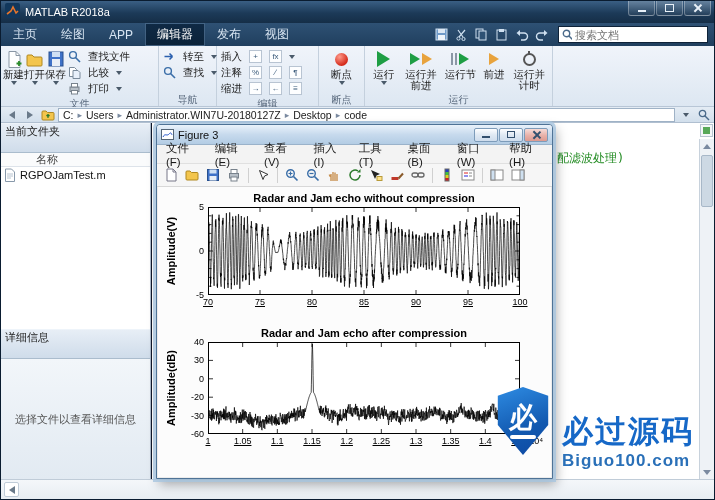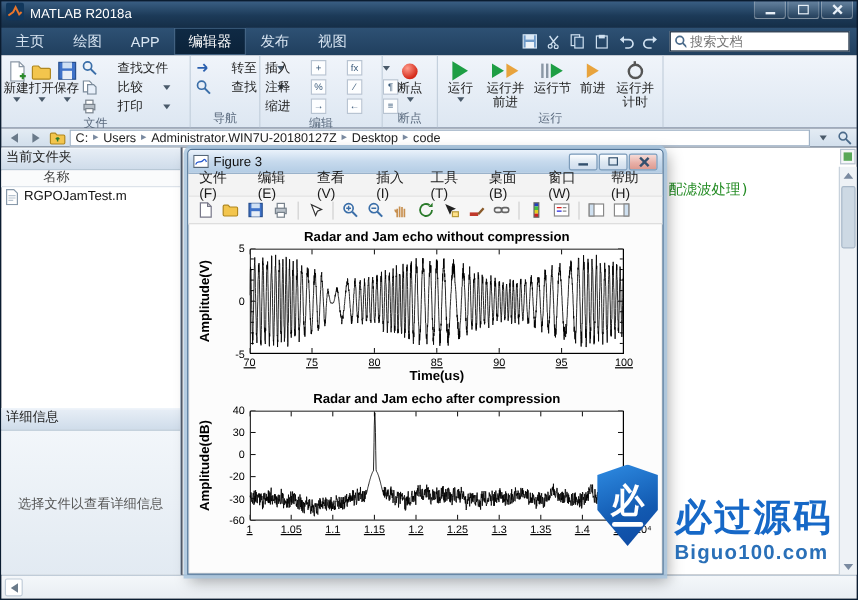--- a/index.html
+++ b/index.html
@@ -30,42 +30,42 @@
 
 .toolstrip{position:absolute;top:45px;left:0;right:0;height:61px;background:linear-gradient(#f0f4fa,#dde7f2);border-bottom:1px solid #b8c6d6;display:flex;}
 .ts-group{position:relative;height:100%;border-right:1px solid #c4d0dd;display:flex;flex-direction:column;flex:0 0 auto;}
 .ts-body{flex:1;display:flex;align-items:flex-start;padding:2px 2px 0 2px;}
 .ts-label{height:13px;font-size:10px;color:#5a6a7e;text-align:center;line-height:13px;}
 .ts-fill{flex:1;}
 .big-btn{display:flex;flex-direction:column;align-items:center;font-size:10.5px;color:#222;padding-top:1px;line-height:11px;text-align:center;}
 .big-btn .ic{height:20px;display:flex;align-items:center;}
 .caret{width:0;height:0;border-left:3px solid transparent;border-right:3px solid transparent;border-top:4px solid #4a5a6a;display:inline-block;margin-top:1px;}
 .small-col{display:flex;flex-direction:column;justify-content:flex-start;gap:1px;padding:1px 2px;}
-.small-btn{display:flex;align-items:center;gap:17px;font-size:10.5px;height:15px;color:#222;white-space:nowrap;}
+.small-btn{display:flex;align-items:center;gap:7px;font-size:10.5px;height:15px;color:#222;white-space:nowrap;}
 .mini-box{width:13px;height:13px;border:1px solid #b8c4d2;background:#fdfeff;display:flex;align-items:center;justify-content:center;font-size:8px;color:#3a5a7a;}
 .play{width:0;height:0;border-style:solid;border-width:8px 0 8px 13px;border-color:transparent transparent transparent #1e9e44;}
 .play.sm{border-width:6px 0 6px 10px;}
 .bp-dot{width:13px;height:13px;border-radius:50%;background:radial-gradient(circle at 35% 30%,#ff9a8a,#d42a1a 70%);}
 .adv-arrow{width:0;height:0;border-top:6px solid transparent;border-bottom:6px solid transparent;border-left:10px solid #e8a33d;}
 .stopwatch{width:13px;height:13px;border:2px solid #555;border-radius:50%;position:relative;}
 .stopwatch::before{content:"";position:absolute;left:3.5px;top:-4px;width:2px;height:3px;background:#555;}
 .secbars{display:flex;align-items:center;gap:2px;}
 .secbars i{display:block;width:2px;height:12px;background:#8a97a5;}
 
 
 .addrbar{position:absolute;top:106px;left:0;right:0;height:16px;background:linear-gradient(#e4ecf4,#d2dfec);display:flex;align-items:center;padding:0 3px;gap:3px;border-bottom:1px solid #b0bfd0;}
 .addr-btn{width:15px;height:13px;display:flex;align-items:center;justify-content:center;}
 .tri-l{width:0;height:0;border-top:4px solid transparent;border-bottom:4px solid transparent;border-right:6px solid #6a7a8a;}
 .tri-r{width:0;height:0;border-top:4px solid transparent;border-bottom:4px solid transparent;border-left:6px solid #6a7a8a;}
 .breadcrumb{flex:1;height:14px;background:#fff;border:1px solid #9fb2c6;display:flex;align-items:center;font-size:10.5px;color:#222;padding:0 4px;gap:4px;overflow:hidden;white-space:nowrap;}
 .bc-sep{color:#7a8aa0;font-size:9px;}
 
 
 .sidebar{position:absolute;top:122px;left:0;width:150px;bottom:20px;border-right:1px solid #a9b8c8;background:#fff;display:flex;flex-direction:column;}
-.panel-header{height:19px;background:linear-gradient(#e7eef6,#cfdcea);border-bottom:1px solid #aabccd;border-top:1px solid #eef4fa;font-size:11px;padding-left:4px;line-height:14px;color:#222;flex:0 0 auto;}
+.panel-header{height:30px;background:linear-gradient(#e7eef6,#cfdcea);border-bottom:1px solid #aabccd;border-top:1px solid #eef4fa;font-size:11px;padding-left:4px;line-height:14px;color:#222;flex:0 0 auto;}
 .col-header{height:14px;border-bottom:1px solid #dde3ea;font-size:11px;color:#444;padding-left:35px;line-height:13px;background:#fafbfc;flex:0 0 auto;}
 .file-row{height:16px;display:flex;align-items:center;gap:4px;padding-left:3px;font-size:11px;color:#111;flex:0 0 auto;}
 .sidebar-files{flex:1;}
 .details-body{height:120px;background:linear-gradient(#f2f6fa,#e2eaf2);display:flex;align-items:center;justify-content:center;font-size:11px;color:#555;text-align:center;padding:12px 4px;flex:0 0 auto;}
 
 
 .editor{position:absolute;top:122px;left:151px;right:0;bottom:20px;background:#fff;}
 .code-comment{position:absolute;left:405px;top:27px;font-family:"DejaVu Sans Mono","Liberation Mono",monospace;font-size:12px;color:#228B22;white-space:nowrap;}
 .analyzer{position:absolute;right:1px;top:1px;width:13px;height:13px;background:#f4f6f8;border:1px solid #b8c4d0;display:flex;align-items:center;justify-content:center;}
 .analyzer i{display:block;width:7px;height:7px;background:#58a858;}
@@ -646,21 +646,20 @@
             <line x1="1" y1="35.2" x2="3.5" y2="35.2" stroke="#000" stroke-width="0.8"></line>
             <line x1="311" y1="35.2" x2="308.5" y2="35.2" stroke="#000" stroke-width="0.8"></line>
             <line x1="1" y1="26.400000000000006" x2="3.5" y2="26.400000000000006" stroke="#000" stroke-width="0.8"></line>
             <line x1="311" y1="26.400000000000006" x2="308.5" y2="26.400000000000006" stroke="#000" stroke-width="0.8"></line>
             <line x1="1" y1="17.599999999999994" x2="3.5" y2="17.599999999999994" stroke="#000" stroke-width="0.8"></line>
             <line x1="311" y1="17.599999999999994" x2="308.5" y2="17.599999999999994" stroke="#000" stroke-width="0.8"></line>
             <line x1="1" y1="8.799999999999997" x2="3.5" y2="8.799999999999997" stroke="#000" stroke-width="0.8"></line>
             <line x1="311" y1="8.799999999999997" x2="308.5" y2="8.799999999999997" stroke="#000" stroke-width="0.8"></line>
             <polyline points="0.0,39.1 0.1,34.1 0.3,22.1 0.4,19.3 0.5,17.7 0.7,17.0 0.8,15.4 0.9,19.2 1.0,17.3 1.2,19.2 1.3,28.5 1.4,34.2 1.6,38.1 1.7,45.6 1.8,51.1 2.0,57.7 2.1,62.2 2.2,69.1 2.3,69.1 2.5,80.0 2.6,69.9 2.7,76.6 2.9,64.9 3.0,60.4 3.1,55.7 3.3,50.6 3.4,44.3 3.5,36.3 3.6,33.2 3.8,20.7 3.9,19.0 4.0,14.5 4.2,11.7 4.3,7.5 4.4,14.0 4.5,13.9 4.7,20.4 4.8,32.6 4.9,37.4 5.1,43.5 5.2,50.5 5.3,54.6 5.5,60.0 5.6,71.9 5.7,70.6 5.8,73.2 6.0,73.9 6.1,78.8 6.2,71.9 6.4,66.5 6.5,57.5 6.6,51.3 6.8,44.4 6.9,38.4 7.0,27.6 7.1,25.7 7.3,22.6 7.4,13.6 7.5,15.8 7.7,19.8 7.8,12.2 7.9,12.7 8.1,22.1 8.2,26.1 8.3,34.6 8.5,42.2 8.6,48.8 8.7,57.1 8.8,64.6 9.0,72.9 9.1,78.5 9.2,79.5 9.4,76.7 9.5,80.8 9.6,77.5 9.8,67.7 9.9,64.3 10.0,52.6 10.1,48.1 10.3,41.0 10.4,32.5 10.5,26.6 10.7,18.6 10.8,10.8 10.9,13.1 11.0,7.7 11.2,13.7 11.3,12.7 11.4,15.2 11.6,22.4 11.7,30.2 11.8,36.6 12.0,43.0 12.1,48.6 12.2,59.5 12.3,66.1 12.5,69.9 12.6,65.9 12.7,76.7 12.9,77.3 13.0,78.4 13.1,79.7 13.3,66.6 13.4,68.7 13.5,59.1 13.6,52.3 13.8,44.1 13.9,35.8 14.0,32.5 14.2,19.3 14.3,18.8 14.4,14.1 14.6,17.6 14.7,13.4 14.8,16.9 15.0,10.9 15.1,14.8 15.2,22.0 15.3,29.3 15.5,35.7 15.6,44.5 15.7,52.5 15.9,61.6 16.0,64.5 16.1,66.4 16.3,74.6 16.4,80.1 16.5,81.6 16.6,70.7 16.8,73.3 16.9,68.2 17.0,63.3 17.2,54.7 17.3,48.9 17.4,42.2 17.6,35.0 17.7,30.5 17.8,27.1 17.9,21.3 18.1,20.5 18.2,17.8 18.3,6.1 18.5,6.5 18.6,22.3 18.7,24.9 18.9,28.3 19.0,34.5 19.1,41.8 19.2,49.3 19.4,56.1 19.5,66.3 19.6,71.6 19.8,77.4 19.9,76.2 20.0,80.9 20.2,73.9 20.3,73.0 20.4,65.2 20.5,61.6 20.7,55.6 20.8,46.0 20.9,39.2 21.1,28.9 21.2,21.0 21.3,15.1 21.5,15.3 21.6,14.2 21.7,5.4 21.8,17.0 22.0,18.9 22.1,22.7 22.2,27.0 22.4,37.3 22.5,45.5 22.6,53.6 22.8,60.5 22.9,65.7 23.0,72.9 23.1,72.4 23.3,82.2 23.4,76.1 23.5,77.9 23.7,69.9 23.8,59.4 23.9,51.2 24.1,42.8 24.2,32.4 24.3,26.2 24.4,18.2 24.6,19.7 24.7,9.5 24.8,13.5 25.0,12.2 25.1,13.6 25.2,25.1 25.4,32.8 25.5,40.9 25.6,49.5 25.7,59.0 25.9,69.6 26.0,68.6 26.1,71.2 26.3,69.6 26.4,78.2 26.5,76.9 26.7,68.6 26.8,60.4 26.9,50.8 27.0,41.0 27.2,29.0 27.3,26.0 27.4,17.3 27.6,15.2 27.7,8.9 27.8,9.4 27.9,15.2 28.1,20.4 28.2,29.5 28.3,38.9 28.5,47.8 28.6,59.2 28.7,64.7 28.9,66.3 29.0,77.7 29.1,75.1 29.3,74.9 29.4,70.6 29.5,67.2 29.6,58.0 29.8,46.1 29.9,38.6 30.0,30.2 30.2,21.2 30.3,17.5 30.4,7.1 30.6,7.6 30.7,14.8 30.8,15.4 30.9,28.7 31.1,35.3 31.2,44.4 31.3,54.2 31.5,64.0 31.6,66.4 31.7,78.4 31.8,81.8 32.0,79.4 32.1,65.0 32.2,62.6 32.4,60.5 32.5,49.1 32.6,41.8 32.8,30.4 32.9,26.9 33.0,17.7 33.1,18.0 33.3,9.0 33.4,11.1 33.5,23.0 33.7,23.6 33.8,27.2 33.9,39.6 34.1,46.6 34.2,54.9 34.3,65.6 34.4,71.1 34.6,69.7 34.7,74.4 34.8,68.2 35.0,70.5 35.1,65.0 35.2,59.4 35.4,50.2 35.5,43.0 35.6,35.9 35.8,26.2 35.9,18.0 36.0,22.9 36.1,18.9 36.3,11.0 36.4,10.5 36.5,21.9 36.7,21.7 36.8,30.5 36.9,39.2 37.0,46.0 37.2,52.1 37.3,64.6 37.4,68.4 37.6,67.5 37.7,73.2 37.8,67.6 38.0,72.5 38.1,68.5 38.2,67.6 38.4,56.7 38.5,53.5 38.6,45.3 38.7,39.2 38.9,33.6 39.0,22.8 39.1,26.2 39.3,23.4 39.4,9.6 39.5,9.2 39.6,16.2 39.8,17.5 39.9,20.1 40.0,29.6 40.2,32.6 40.3,39.8 40.4,45.2 40.6,52.1 40.7,59.2 40.8,58.6 41.0,67.2 41.1,68.1 41.2,65.9 41.3,78.0 41.5,69.0 41.6,66.0 41.7,65.2 41.9,62.4 42.0,61.5 42.1,55.9 42.3,49.8 42.4,43.4 42.5,37.5 42.6,31.0 42.8,27.2 42.9,22.3 43.0,18.8 43.2,20.7 43.3,18.1 43.4,14.2 43.6,18.9 43.7,21.1 43.8,20.1 43.9,22.0 44.1,25.0 44.2,30.9 44.3,33.9 44.5,40.0 44.6,44.1 44.7,48.8 44.8,53.0 45.0,56.7 45.1,63.6 45.2,60.7 45.4,67.5 45.5,69.4 45.6,72.1 45.8,72.4 45.9,65.4 46.0,68.9 46.1,73.6 46.3,68.7 46.4,64.0 46.5,62.4 46.7,56.3 46.8,56.0 46.9,48.8 47.1,46.3 47.2,42.1 47.3,38.9 47.4,34.5 47.6,32.7 47.7,25.2 47.8,20.6 48.0,22.4 48.1,16.0 48.2,23.3 48.4,18.8 48.5,22.2 48.6,23.9 48.8,16.8 48.9,17.4 49.0,24.9 49.1,28.7 49.3,26.7 49.4,28.2 49.5,33.4 49.7,35.4 49.8,37.9 49.9,42.6 50.1,45.9 50.2,49.8 50.3,51.8 50.4,53.5 50.6,59.4 50.7,58.0 50.8,63.8 51.0,64.8 51.1,68.5 51.2,71.3 51.4,71.2 51.5,69.4 51.6,71.4 51.7,67.9 51.9,69.1 52.0,66.0 52.1,64.0 52.3,61.5 52.4,59.3 52.5,56.8 52.7,53.2 52.8,50.1 52.9,46.3 53.0,42.7 53.2,39.3 53.3,37.7 53.4,34.7 53.6,27.6 53.7,30.4 53.8,22.5 53.9,28.4 54.1,20.1 54.2,21.3 54.3,17.3 54.5,23.2 54.6,24.3 54.7,23.4 54.9,20.6 55.0,22.8 55.1,27.5 55.3,31.1 55.4,31.9 55.5,31.4 55.6,38.0 55.8,40.4 55.9,43.0 56.0,46.3 56.2,48.0 56.3,53.1 56.4,52.6 56.5,60.9 56.7,60.2 56.8,66.2 56.9,64.8 57.1,63.9 57.2,68.6 57.3,63.8 57.5,64.6 57.6,67.0 57.7,66.9 57.9,63.2 58.0,62.8 58.1,57.9 58.2,56.8 58.4,52.2 58.5,49.0 58.6,47.0 58.8,44.0 58.9,40.4 59.0,38.7 59.1,35.5 59.3,34.3 59.4,30.7 59.5,24.2 59.7,22.5 59.8,23.8 59.9,21.5 60.1,19.8 60.2,28.1 60.3,26.9 60.5,27.7 60.6,27.3 60.7,28.7 60.8,32.8 61.0,33.3 61.1,36.2 61.2,39.8 61.4,42.1 61.5,44.5 61.6,47.2 61.8,49.5 61.9,50.7 62.0,54.5 62.1,58.4 62.3,60.9 62.4,60.0 62.5,62.2 62.7,64.8 62.8,64.6 62.9,59.2 63.1,62.5 63.2,60.8 63.3,59.1 63.4,58.0 63.6,54.7 63.7,52.5 63.8,49.2 64.0,47.3 64.1,45.8 64.2,43.6 64.3,41.5 64.5,40.9 64.6,38.5 64.7,37.3 64.9,37.5 65.0,36.0 65.1,34.8 65.3,33.6 65.4,36.1 65.5,37.5 65.7,35.7 65.8,36.6 65.9,38.7 66.0,39.3 66.2,39.1 66.3,40.4 66.4,40.3 66.6,41.1 66.7,41.9 66.8,42.7 67.0,43.4 67.1,44.0 67.2,44.5 67.3,44.9 67.5,45.0 67.6,45.5 67.7,45.6 67.9,45.3 68.0,45.7 68.1,45.7 68.3,45.5 68.4,45.4 68.5,45.3 68.6,45.5 68.8,45.8 68.9,45.6 69.0,45.4 69.2,45.7 69.3,45.7 69.4,45.6 69.5,45.6 69.7,45.4 69.8,45.4 69.9,44.9 70.1,45.0 70.2,44.7 70.3,44.2 70.5,43.8 70.6,43.2 70.7,42.5 70.8,42.1 71.0,41.5 71.1,40.0 71.2,39.1 71.4,40.0 71.5,38.1 71.6,38.5 71.8,36.8 71.9,36.5 72.0,35.6 72.2,35.6 72.3,34.0 72.4,34.0 72.5,32.7 72.7,35.9 72.8,35.5 72.9,32.5 73.1,36.3 73.2,33.4 73.3,36.0 73.5,35.3 73.6,37.1 73.7,36.4 73.8,39.1 74.0,40.1 74.1,40.5 74.2,41.4 74.4,43.0 74.5,44.0 74.6,45.0 74.8,46.6 74.9,47.8 75.0,48.2 75.1,51.1 75.3,52.9 75.4,53.3 75.5,51.6 75.7,53.1 75.8,56.1 75.9,54.9 76.0,56.1 76.2,57.6 76.3,56.3 76.4,56.2 76.6,59.2 76.7,61.0 76.8,63.1 77.0,61.0 77.1,60.9 77.2,59.3 77.4,58.2 77.5,56.0 77.6,57.1 77.7,58.2 77.9,57.7 78.0,58.4 78.1,53.0 78.3,53.1 78.4,51.4 78.5,52.0 78.6,51.6 78.8,50.8 78.9,47.5 79.0,47.4 79.2,46.0 79.3,44.3 79.4,42.7 79.6,41.2 79.7,40.3 79.8,39.9 79.9,38.3 80.1,35.2 80.2,36.6 80.3,34.6 80.5,31.3 80.6,30.9 80.7,31.6 80.9,30.2 81.0,27.7 81.1,27.7 81.3,27.5 81.4,29.9 81.5,30.6 81.6,25.0 81.8,26.1 81.9,29.8 82.0,29.4 82.2,29.3 82.3,28.9 82.4,34.2 82.5,35.3 82.7,35.4 82.8,34.2 82.9,36.1 83.1,37.6 83.2,40.0 83.3,42.3 83.5,44.0 83.6,45.7 83.7,46.9 83.8,49.3 84.0,50.1 84.1,51.2 84.2,53.5 84.4,55.8 84.5,55.4 84.6,58.7 84.8,61.7 84.9,62.8 85.0,56.4 85.1,62.7 85.3,61.7 85.4,60.2 85.5,60.4 85.7,56.6 85.8,57.1 85.9,55.9 86.1,53.4 86.2,49.7 86.3,47.3 86.5,45.6 86.6,43.5 86.7,41.7 86.8,38.1 87.0,38.0 87.1,35.8 87.2,33.1 87.4,32.7 87.5,27.0 87.6,27.5 87.8,29.5 87.9,24.9 88.0,30.0 88.1,31.2 88.3,30.2 88.4,32.4 88.5,32.3 88.7,35.5 88.8,40.2 88.9,41.5 89.0,44.8 89.2,48.0 89.3,48.8 89.4,52.6 89.6,53.6 89.7,57.0 89.8,55.4 90.0,56.9 90.1,62.2 90.2,56.9 90.4,56.3 90.5,57.8 90.6,57.7 90.7,53.0 90.9,51.7 91.0,48.2 91.1,44.3 91.3,41.8 91.4,39.3 91.5,35.2 91.7,30.1 91.8,28.2 91.9,29.2 92.0,28.1 92.2,26.5 92.3,26.7 92.4,30.7 92.6,34.4 92.7,33.8 92.8,38.6 93.0,41.4 93.1,44.4 93.2,48.1 93.3,49.6 93.5,53.1 93.6,59.8 93.7,59.3 93.9,62.0 94.0,63.2 94.1,61.0 94.3,57.9 94.4,58.4 94.5,53.4 94.6,51.1 94.8,46.6 94.9,43.1 95.0,38.4 95.2,37.0 95.3,34.5 95.4,32.0 95.6,30.3 95.7,25.1 95.8,31.3 95.9,28.3 96.1,31.4 96.2,32.7 96.3,37.7 96.5,40.8 96.6,44.0 96.7,48.4 96.9,50.9 97.0,53.9 97.1,58.8 97.2,60.3 97.4,59.0 97.5,60.6 97.6,59.1 97.8,55.9 97.9,57.7 98.0,51.3 98.1,48.8 98.3,44.2 98.4,39.8 98.5,34.8 98.7,30.8 98.8,31.2 98.9,26.0 99.1,26.2 99.2,25.5 99.3,23.9 99.4,27.6 99.6,31.6 99.7,36.2 99.8,40.7 100.0,43.8 100.1,48.7 100.2,53.2 100.4,54.3 100.5,59.0 100.6,60.4 100.8,59.6 100.9,60.5 101.0,60.1 101.1,62.0 101.3,58.7 101.4,53.0 101.5,49.5 101.7,44.6 101.8,40.3 101.9,37.8 102.0,34.4 102.2,28.5 102.3,28.6 102.4,25.6 102.6,23.9 102.7,29.0 102.8,26.4 103.0,33.6 103.1,31.6 103.2,37.6 103.3,42.0 103.5,46.3 103.6,51.1 103.7,53.7 103.9,58.7 104.0,59.8 104.1,59.4 104.3,61.5 104.4,62.0 104.5,58.2 104.6,57.1 104.8,56.9 104.9,53.6 105.0,48.3 105.2,44.3 105.3,39.6 105.4,34.2 105.6,34.1 105.7,28.6 105.8,29.6 106.0,23.0 106.1,27.7 106.2,22.1 106.3,27.5 106.5,25.4 106.6,32.2 106.7,35.4 106.9,40.3 107.0,44.4 107.1,49.1 107.3,53.2 107.4,59.0 107.5,57.1 107.6,59.0 107.8,62.2 107.9,60.5 108.0,59.5 108.2,60.9 108.3,55.8 108.4,56.6 108.5,53.9 108.7,48.0 108.8,43.1 108.9,39.8 109.1,33.7 109.2,31.9 109.3,24.4 109.5,23.0 109.6,28.0 109.7,26.6 109.9,19.5 110.0,23.6 110.1,26.9 110.2,30.4 110.4,36.5 110.5,40.2 110.6,45.7 110.8,50.1 110.9,55.2 111.0,60.3 111.2,63.0 111.3,60.4 111.4,69.6 111.5,68.9 111.7,68.0 111.8,60.0 111.9,60.0 112.1,56.8 112.2,49.9 112.3,45.1 112.5,40.1 112.6,35.1 112.7,30.0 112.8,28.1 113.0,24.0 113.1,18.1 113.2,25.5 113.4,22.2 113.5,28.7 113.6,29.0 113.8,32.0 113.9,36.9 114.0,42.0 114.1,48.3 114.3,54.2 114.4,59.0 114.5,61.4 114.7,67.3 114.8,70.4 114.9,66.3 115.1,62.0 115.2,61.0 115.3,62.0 115.4,54.9 115.6,49.8 115.7,43.2 115.8,37.6 116.0,33.1 116.1,27.9 116.2,22.7 116.4,26.7 116.5,20.9 116.6,20.2 116.7,26.9 116.9,29.1 117.0,32.1 117.1,39.3 117.3,44.3 117.4,50.7 117.5,54.2 117.6,58.7 117.8,66.1 117.9,69.9 118.0,65.2 118.2,65.9 118.3,65.9 118.4,56.6 118.6,53.4 118.7,47.2 118.8,40.7 118.9,32.8 119.1,28.5 119.2,23.9 119.3,24.3 119.5,19.0 119.6,16.7 119.7,24.4 119.9,22.9 120.0,31.7 120.1,39.3 120.3,45.7 120.4,54.2 120.5,61.8 120.6,68.6 120.8,70.3 120.9,64.4 121.0,67.3 121.2,68.6 121.3,64.2 121.4,54.3 121.5,48.0 121.7,41.4 121.8,35.6 121.9,30.6 122.1,22.8 122.2,23.9 122.3,14.1 122.5,21.4 122.6,21.2 122.7,24.6 122.8,32.4 123.0,40.2 123.1,47.6 123.2,55.0 123.4,64.5 123.5,70.7 123.6,67.1 123.8,68.3 123.9,70.4 124.0,60.6 124.1,60.1 124.3,54.3 124.4,45.0 124.5,37.1 124.7,31.8 124.8,21.7 124.9,22.5 125.1,21.4 125.2,21.8 125.3,21.8 125.5,22.3 125.6,29.9 125.7,37.2 125.8,44.9 126.0,53.8 126.1,62.0 126.2,64.9 126.4,65.8 126.5,69.1 126.6,71.1 126.8,70.5 126.9,60.0 127.0,57.7 127.1,51.3 127.3,42.2 127.4,34.2 127.5,24.3 127.7,21.0 127.8,13.4 127.9,12.9 128.0,21.7 128.2,24.7 128.3,19.4 128.4,28.3 128.6,37.1 128.7,44.0 128.8,50.3 129.0,61.8 129.1,68.6 129.2,74.4 129.3,67.1 129.5,66.9 129.6,70.1 129.7,70.4 129.9,62.9 130.0,56.8 130.1,49.4 130.3,42.0 130.4,34.1 130.5,26.3 130.7,20.1 130.8,15.5 130.9,15.4 131.0,16.4 131.2,18.8 131.3,13.5 131.4,23.4 131.6,31.8 131.7,34.2 131.8,42.3 131.9,49.0 132.1,55.6 132.2,58.6 132.3,67.3 132.5,70.3 132.6,68.9 132.7,75.3 132.9,71.1 133.0,75.6 133.1,65.4 133.3,62.2 133.4,57.2 133.5,47.7 133.6,42.0 133.8,36.4 133.9,32.6 134.0,20.5 134.2,24.7 134.3,14.0 134.4,19.1 134.6,12.4 134.7,20.8 134.8,10.9 134.9,20.9 135.1,26.7 135.2,30.1 135.3,33.9 135.5,40.6 135.6,45.9 135.7,50.3 135.8,55.2 136.0,65.0 136.1,70.8 136.2,68.3 136.4,77.7 136.5,79.5 136.6,77.8 136.8,70.1 136.9,73.9 137.0,63.6 137.2,61.8 137.3,62.1 137.4,55.7 137.5,51.0 137.7,46.5 137.8,41.1 137.9,37.2 138.1,29.6 138.2,29.1 138.3,21.5 138.4,21.1 138.6,13.4 138.7,13.6 138.8,8.2 139.0,17.1 139.1,14.4 139.2,15.5 139.4,20.6 139.5,15.2 139.6,21.3 139.8,24.6 139.9,30.5 140.0,37.2 140.1,39.1 140.3,44.9 140.4,49.0 140.5,54.7 140.7,60.4 140.8,60.9 140.9,63.8 141.1,65.4 141.2,71.4 141.3,79.4 141.4,80.5 141.6,71.3 141.7,76.4 141.8,76.6 142.0,72.9 142.1,69.8 142.2,67.1 142.3,69.9 142.5,63.7 142.6,62.2 142.7,56.4 142.9,51.1 143.0,46.8 143.1,42.6 143.3,37.2 143.4,32.2 143.5,26.5 143.7,23.4 143.8,19.9 143.9,18.4 144.0,21.2 144.2,8.2 144.3,11.5 144.4,12.5 144.6,8.2 144.7,17.4 144.8,17.5 145.0,16.6 145.1,19.7 145.2,17.4 145.3,19.2 145.5,23.3 145.6,27.2 145.7,32.5 145.9,36.7 146.0,41.5 146.1,45.0 146.3,48.6 146.4,51.5 146.5,55.5 146.6,62.1 146.8,62.3 146.9,63.9 147.0,71.1 147.2,74.1 147.3,75.3 147.4,72.3 147.5,73.0 147.7,71.4 147.8,79.8 147.9,71.7 148.1,70.0 148.2,64.0 148.3,65.6 148.5,62.5 148.6,62.1 148.7,57.4 148.8,52.4 149.0,46.5 149.1,41.8 149.2,37.7 149.4,31.5 149.5,30.8 149.6,25.7 149.8,20.3 149.9,23.6 150.0,12.9 150.2,12.2 150.3,10.5 150.4,16.0 150.5,19.0 150.7,16.4 150.8,13.9 150.9,20.4 151.1,14.2 151.2,20.3 151.3,26.9 151.4,32.0 151.6,35.3 151.7,38.9 151.8,42.9 152.0,47.9 152.1,53.1 152.2,59.3 152.4,58.2 152.5,61.3 152.6,67.8 152.8,65.5 152.9,77.4 153.0,74.4 153.1,75.3 153.3,80.3 153.4,70.7 153.5,73.0 153.7,72.4 153.8,67.1 153.9,69.7 154.1,62.4 154.2,60.5 154.3,55.2 154.4,49.6 154.6,44.7 154.7,40.4 154.8,34.3 155.0,30.6 155.1,26.7 155.2,20.3 155.3,16.8 155.5,20.7 155.6,13.1 155.7,9.5 155.9,16.3 156.0,9.4 156.1,17.9 156.3,13.5 156.4,10.4 156.5,16.1 156.7,25.4 156.8,24.5 156.9,31.1 157.0,33.3 157.2,38.6 157.3,43.7 157.4,48.7 157.6,51.2 157.7,56.9 157.8,60.3 157.9,62.1 158.1,68.8 158.2,67.1 158.3,66.6 158.5,81.2 158.6,81.0 158.7,71.1 158.9,78.9 159.0,77.9 159.1,68.0 159.3,67.7 159.4,68.3 159.5,62.8 159.6,64.3 159.8,59.8 159.9,51.2 160.0,48.7 160.2,44.6 160.3,40.7 160.4,35.3 160.5,34.3 160.7,28.6 160.8,21.0 160.9,26.9 161.1,23.5 161.2,16.4 161.3,16.7 161.5,16.7 161.6,8.8 161.7,13.0 161.9,16.6 162.0,8.4 162.1,19.3 162.2,18.2 162.4,21.4 162.5,23.8 162.6,20.9 162.8,28.0 162.9,26.5 163.0,30.6 163.2,34.7 163.3,39.8 163.4,43.4 163.5,47.0 163.7,49.8 163.8,53.7 163.9,59.7 164.1,57.0 164.2,63.3 164.3,68.9 164.5,62.9 164.6,70.1 164.7,68.5 164.8,67.6 165.0,74.4 165.1,78.7 165.2,73.1 165.4,76.9 165.5,81.0 165.6,73.5 165.8,67.3 165.9,74.5 166.0,69.8 166.1,72.4 166.3,71.6 166.4,62.6 166.5,65.8 166.7,60.6 166.8,59.0 166.9,57.6 167.0,51.7 167.2,48.6 167.3,47.3 167.4,44.4 167.6,41.8 167.7,37.9 167.8,37.5 168.0,36.1 168.1,34.2 168.2,31.6 168.3,25.4 168.5,26.6 168.6,22.4 168.7,25.3 168.9,17.2 169.0,14.9 169.1,22.5 169.3,21.2 169.4,12.6 169.5,15.8 169.6,13.4 169.8,19.3 169.9,9.1 170.0,10.6 170.2,21.1 170.3,12.9 170.4,13.9 170.6,24.2 170.7,14.4 170.8,18.1 171.0,22.9 171.1,28.4 171.2,28.2 171.3,29.3 171.5,31.6 171.6,31.7 171.7,34.4 171.9,36.2 172.0,38.4 172.1,41.3 172.3,43.5 172.4,46.0 172.5,49.1 172.6,50.0 172.8,54.0 172.9,57.4 173.0,55.4 173.2,60.4 173.3,57.7 173.4,66.9 173.6,63.9 173.7,61.3 173.8,66.1 173.9,71.9 174.1,71.3 174.2,75.6 174.3,67.0 174.5,66.8 174.6,69.3 174.7,74.0 174.8,75.5 175.0,68.8 175.1,74.0 175.2,68.0 175.4,62.4 175.5,62.5 175.6,61.4 175.8,60.1 175.9,57.6 176.0,55.2 176.2,51.5 176.3,49.3 176.4,46.6 176.5,43.1 176.7,40.6 176.8,38.7 176.9,32.0 177.1,31.8 177.2,31.7 177.3,25.6 177.4,20.7 177.6,25.2 177.7,22.5 177.8,16.4 178.0,24.4 178.1,12.4 178.2,23.0 178.4,21.6 178.5,23.4 178.6,20.6 178.8,26.8 178.9,22.9 179.0,30.2 179.1,32.3 179.3,34.8 179.4,37.0 179.5,39.9 179.7,43.9 179.8,48.5 179.9,50.5 180.0,52.6 180.2,60.5 180.3,57.9 180.4,60.4 180.6,67.1 180.7,67.8 180.8,65.1 181.0,70.0 181.1,68.7 181.2,72.4 181.4,67.7 181.5,64.8 181.6,64.8 181.7,56.4 181.9,55.1 182.0,48.9 182.1,45.2 182.3,41.2 182.4,36.1 182.5,32.1 182.7,29.5 182.8,29.7 182.9,21.9 183.0,26.1 183.2,23.6 183.3,17.5 183.4,15.1 183.6,24.1 183.7,23.9 183.8,25.1 184.0,30.2 184.1,34.9 184.2,39.6 184.3,44.6 184.5,49.1 184.6,53.5 184.7,58.5 184.9,61.8 185.0,63.5 185.1,61.1 185.3,67.6 185.4,63.4 185.5,64.6 185.6,64.4 185.8,61.8 185.9,58.4 186.0,51.5 186.2,48.1 186.3,42.8 186.4,38.5 186.5,33.2 186.7,26.2 186.8,28.8 186.9,25.6 187.1,25.3 187.2,26.3 187.3,20.9 187.5,26.2 187.6,24.7 187.7,32.9 187.8,34.4 188.0,40.0 188.1,45.6 188.2,50.2 188.4,56.1 188.5,56.6 188.6,66.6 188.8,68.5 188.9,62.4 189.0,67.1 189.1,63.2 189.3,63.5 189.4,59.3 189.5,53.7 189.7,49.1 189.8,43.9 189.9,38.2 190.1,33.9 190.2,31.0 190.3,25.6 190.5,19.9 190.6,23.7 190.7,25.6 190.8,22.0 191.0,26.4 191.1,31.4 191.2,33.1 191.4,38.5 191.5,43.9 191.6,48.5 191.8,53.7 191.9,55.3 192.0,60.9 192.1,66.0 192.3,66.2 192.4,65.8 192.5,60.6 192.7,63.2 192.8,57.0 192.9,55.1 193.1,49.3 193.2,44.1 193.3,38.7 193.4,36.2 193.6,28.9 193.7,24.8 193.8,22.0 194.0,25.6 194.1,27.8 194.2,29.1 194.3,23.6 194.5,31.0 194.6,35.9 194.7,39.2 194.9,43.5 195.0,47.8 195.1,51.0 195.3,56.5 195.4,60.3 195.5,59.1 195.7,62.9 195.8,63.3 195.9,61.5 196.0,62.3 196.2,56.3 196.3,55.7 196.4,50.9 196.6,45.8 196.7,41.8 196.8,35.7 196.9,35.8 197.1,27.8 197.2,30.2 197.3,25.3 197.5,26.1 197.6,29.3 197.7,28.0 197.9,28.8 198.0,32.6 198.1,34.6 198.3,39.5 198.4,44.0 198.5,48.6 198.6,51.6 198.8,57.1 198.9,61.3 199.0,61.8 199.2,63.7 199.3,66.3 199.4,64.6 199.5,58.4 199.7,56.9 199.8,53.9 199.9,50.4 200.1,47.0 200.2,43.2 200.3,39.4 200.5,34.9 200.6,33.1 200.7,27.5 200.9,30.1 201.0,26.7 201.1,22.5 201.2,25.7 201.4,27.2 201.5,28.4 201.6,36.1 201.8,38.0 201.9,40.4 202.0,45.0 202.2,49.8 202.3,51.4 202.4,53.4 202.5,57.7 202.7,63.8 202.8,62.2 202.9,58.1 203.1,58.1 203.2,60.0 203.3,56.8 203.5,51.4 203.6,51.0 203.7,46.2 203.8,42.7 204.0,39.8 204.1,36.4 204.2,32.4 204.4,27.2 204.5,31.4 204.6,24.5 204.8,28.4 204.9,31.7 205.0,28.6 205.1,30.7 205.3,36.5 205.4,40.5 205.5,43.3 205.7,47.9 205.8,51.2 205.9,56.6 206.0,54.3 206.2,60.5 206.3,60.4 206.4,58.0 206.6,57.9 206.7,55.3 206.8,56.9 207.0,51.1 207.1,50.2 207.2,45.3 207.3,41.0 207.5,38.8 207.6,33.5 207.7,31.1 207.9,27.7 208.0,28.9 208.1,31.3 208.3,27.5 208.4,32.0 208.5,33.7 208.6,36.2 208.8,40.0 208.9,44.3 209.0,48.8 209.2,51.1 209.3,53.0 209.4,55.3 209.6,58.0 209.7,61.5 209.8,57.5 210.0,55.9 210.1,53.1 210.2,52.3 210.3,48.4 210.5,44.1 210.6,39.7 210.7,35.2 210.9,30.6 211.0,32.8 211.1,32.0 211.3,28.3 211.4,31.5 211.5,33.4 211.6,32.9 211.8,36.0 211.9,41.2 212.0,45.2 212.2,50.6 212.3,55.3 212.4,55.3 212.6,59.8 212.7,57.3 212.8,58.0 212.9,58.3 213.1,55.7 213.2,50.6 213.3,48.1 213.5,43.6 213.6,39.9 213.7,35.6 213.8,34.0 214.0,31.4 214.1,31.0 214.2,29.7 214.4,33.2 214.5,34.8 214.6,35.9 214.8,40.6 214.9,44.6 215.0,49.2 215.2,54.2 215.3,57.5 215.4,60.3 215.5,60.3 215.7,57.0 215.8,57.3 215.9,54.7 216.1,50.8 216.2,46.2 216.3,42.1 216.4,38.1 216.6,33.4 216.7,29.1 216.8,31.1 217.0,31.8 217.1,25.8 217.2,30.6 217.4,36.1 217.5,37.3 217.6,42.3 217.8,47.7 217.9,51.1 218.0,57.6 218.1,55.7 218.3,62.9 218.4,62.2 218.5,61.8 218.7,55.7 218.8,51.1 218.9,49.7 219.0,44.1 219.2,39.1 219.3,36.9 219.4,34.4 219.6,27.0 219.7,32.1 219.8,26.3 220.0,29.6 220.1,35.0 220.2,34.7 220.4,40.0 220.5,44.5 220.6,49.6 220.7,51.5 220.9,58.4 221.0,58.2 221.1,61.0 221.3,62.2 221.4,59.4 221.5,56.2 221.7,53.1 221.8,49.9 221.9,44.5 222.0,40.4 222.2,35.4 222.3,33.0 222.4,29.6 222.6,32.0 222.7,31.4 222.8,31.9 223.0,28.9 223.1,33.6 223.2,37.8 223.3,41.1 223.5,44.7 223.6,49.3 223.7,51.1 223.9,58.3 224.0,55.4 224.1,60.5 224.3,63.3 224.4,59.3 224.5,54.9 224.6,57.3 224.8,51.0 224.9,48.9 225.0,44.8 225.2,40.2 225.3,36.6 225.4,33.1 225.5,32.6 225.7,26.9 225.8,25.9 225.9,29.8 226.1,25.4 226.2,27.0 226.3,33.0 226.5,34.6 226.6,37.7 226.7,41.7 226.8,45.3 227.0,49.1 227.1,52.5 227.2,52.8 227.4,56.7 227.5,59.4 227.6,60.3 227.8,60.2 227.9,59.7 228.0,59.6 228.1,54.2 228.3,52.3 228.4,50.4 228.5,48.0 228.7,45.6 228.8,41.5 228.9,39.2 229.1,36.7 229.2,30.5 229.3,31.4 229.5,29.2 229.6,29.2 229.7,28.8 229.8,25.9 230.0,27.1 230.1,29.9 230.2,28.0 230.4,29.9 230.5,36.8 230.6,36.7 230.8,41.4 230.9,43.8 231.0,46.9 231.1,49.2 231.3,52.6 231.4,52.9 231.5,54.8 231.7,59.2 231.8,58.6 231.9,62.8 232.1,57.8 232.2,60.7 232.3,60.9 232.4,58.7 232.6,62.4 232.7,60.0 232.8,56.2 233.0,51.6 233.1,51.0 233.2,47.0 233.3,44.5 233.5,41.7 233.6,40.1 233.7,36.6 233.9,32.7 234.0,32.2 234.1,27.8 234.3,30.9 234.4,27.6 234.5,23.8 234.7,28.5 234.8,22.4 234.9,23.2 235.0,29.3 235.2,29.1 235.3,28.5 235.4,28.2 235.6,34.1 235.7,32.7 235.8,35.7 235.9,40.2 236.1,41.5 236.2,44.5 236.3,47.1 236.5,48.7 236.6,52.4 236.7,52.9 236.9,57.1 237.0,58.4 237.1,56.9 237.3,65.7 237.4,61.7 237.5,65.6 237.6,60.1 237.8,59.8 237.9,61.7 238.0,66.4 238.2,62.3 238.3,57.0 238.4,57.6 238.5,57.1 238.7,51.7 238.8,53.2 238.9,48.2 239.1,46.2 239.2,43.6 239.3,41.2 239.5,37.6 239.6,34.8 239.7,32.7 239.9,28.3 240.0,30.3 240.1,25.3 240.2,24.3 240.4,26.0 240.5,24.0 240.6,26.9 240.8,27.6 240.9,26.8 241.0,28.6 241.2,24.8 241.3,24.3 241.4,32.1 241.5,30.8 241.7,35.3 241.8,34.9 241.9,39.6 242.1,42.3 242.2,44.7 242.3,48.2 242.5,50.9 242.6,54.4 242.7,54.6 242.8,55.7 243.0,60.1 243.1,60.8 243.2,65.2 243.4,63.6 243.5,69.9 243.6,64.6 243.8,62.6 243.9,60.8 244.0,64.6 244.1,59.7 244.3,57.3 244.4,56.6 244.5,56.3 244.7,51.8 244.8,49.2 244.9,45.4 245.0,42.7 245.2,39.3 245.3,36.2 245.4,31.0 245.6,31.5 245.7,24.6 245.8,25.4 246.0,21.0 246.1,17.7 246.2,21.4 246.3,20.7 246.5,25.2 246.6,18.1 246.7,26.6 246.9,22.2 247.0,28.4 247.1,28.6 247.3,30.6 247.4,36.5 247.5,37.7 247.6,41.9 247.8,45.8 247.9,49.7 248.0,53.1 248.2,53.6 248.3,59.0 248.4,65.7 248.6,64.5 248.7,62.7 248.8,67.4 249.0,68.1 249.1,64.0 249.2,70.8 249.3,64.9 249.5,61.9 249.6,59.8 249.7,62.4 249.9,56.8 250.0,58.2 250.1,51.0 250.3,48.1 250.4,45.5 250.5,41.5 250.6,39.1 250.8,32.9 250.9,30.2 251.0,29.0 251.2,27.5 251.3,25.5 251.4,22.6 251.6,23.5 251.7,17.9 251.8,18.0 251.9,18.0 252.1,14.0 252.2,21.1 252.3,22.5 252.5,24.0 252.6,24.6 252.7,31.0 252.8,34.4 253.0,35.7 253.1,40.6 253.2,43.1 253.4,46.6 253.5,51.1 253.6,54.3 253.8,56.1 253.9,62.9 254.0,65.4 254.2,67.6 254.3,63.4 254.4,73.1 254.5,66.2 254.7,70.4 254.8,68.2 254.9,74.2 255.1,67.0 255.2,68.3 255.3,71.8 255.4,69.7 255.6,66.9 255.7,59.8 255.8,56.8 256.0,57.5 256.1,54.7 256.2,48.9 256.4,47.2 256.5,43.9 256.6,41.1 256.8,37.6 256.9,36.5 257.0,33.4 257.1,26.9 257.3,29.5 257.4,23.3 257.5,20.3 257.7,22.2 257.8,21.2 257.9,19.2 258.1,15.6 258.2,17.2 258.3,19.6 258.4,18.2 258.6,12.3 258.7,12.3 258.8,16.2 259.0,22.7 259.1,18.6 259.2,27.3 259.4,26.6 259.5,26.4 259.6,25.9 259.7,29.8 259.9,32.8 260.0,33.9 260.1,38.9 260.3,40.0 260.4,43.2 260.5,46.1 260.7,48.9 260.8,52.5 260.9,53.0 261.0,55.5 261.2,59.8 261.3,62.6 261.4,60.7 261.6,62.6 261.7,69.2 261.8,65.1 261.9,73.3 262.1,76.1 262.2,75.5 262.3,65.5 262.5,73.0 262.6,72.9 262.7,71.9 262.9,70.6 263.0,68.9 263.1,72.3 263.3,73.9 263.4,73.5 263.5,64.6 263.6,63.1 263.8,65.5 263.9,71.1 264.0,64.9 264.2,65.0 264.3,64.2 264.4,59.3 264.6,57.4 264.7,56.2 264.8,51.1 264.9,48.7 265.1,47.1 265.2,44.4 265.3,41.5 265.5,40.2 265.6,36.4 265.7,34.0 265.8,30.2 266.0,28.8 266.1,24.5 266.2,22.8 266.4,23.4 266.5,24.8 266.6,18.2 266.8,21.8 266.9,19.5 267.0,15.0 267.1,16.2 267.3,17.8 267.4,15.7 267.5,17.2 267.7,10.2 267.8,19.1 267.9,14.3 268.1,11.1 268.2,15.9 268.3,20.1 268.4,24.9 268.6,24.6 268.7,24.5 268.8,30.0 269.0,29.3 269.1,34.9 269.2,36.5 269.4,38.5 269.5,42.3 269.6,45.7 269.8,48.9 269.9,52.0 270.0,58.3 270.1,56.3 270.3,61.2 270.4,69.4 270.5,66.1 270.7,65.3 270.8,69.3 270.9,71.2 271.1,75.7 271.2,75.8 271.3,68.7 271.4,74.1 271.6,75.4 271.7,79.1 271.8,71.0 272.0,70.7 272.1,69.9 272.2,65.5 272.4,57.8 272.5,53.8 272.6,50.2 272.7,45.3 272.9,40.4 273.0,37.7 273.1,29.1 273.3,27.6 273.4,22.0 273.5,22.5 273.6,16.1 273.8,17.7 273.9,13.4 274.0,7.9 274.2,8.8 274.3,8.3 274.4,15.6 274.6,20.4 274.7,21.8 274.8,25.1 274.9,29.1 275.1,34.1 275.2,39.9 275.3,44.5 275.5,48.8 275.6,53.8 275.7,63.1 275.9,67.6 276.0,73.2 276.1,75.8 276.3,81.8 276.4,77.0 276.5,69.4 276.6,70.5 276.8,79.0 276.9,73.6 277.0,62.4 277.2,62.7 277.3,52.2 277.4,47.2 277.6,41.0 277.7,34.0 277.8,26.4 277.9,19.2 278.1,15.9 278.2,12.8 278.3,5.6 278.5,17.7 278.6,16.7 278.7,11.3 278.9,15.0 279.0,17.8 279.1,23.0 279.2,31.4 279.4,40.0 279.5,47.1 279.6,54.3 279.8,57.1 279.9,64.6 280.0,74.6 280.2,67.1 280.3,69.9 280.4,82.2 280.5,82.2 280.7,77.5 280.8,70.3 280.9,64.3 281.1,57.1 281.2,49.1 281.3,40.5 281.4,35.6 281.6,29.6 281.7,20.9 281.8,17.6 282.0,8.7 282.1,17.7 282.2,11.8 282.4,19.9 282.5,20.9 282.6,21.6 282.8,32.8 282.9,35.3 283.0,44.4 283.1,52.7 283.3,62.6 283.4,62.6 283.5,64.8 283.7,79.1 283.8,69.6 283.9,70.6 284.1,75.2 284.2,65.8 284.3,68.7 284.4,56.1 284.6,50.3 284.7,44.0 284.8,36.8 285.0,32.1 285.1,19.5 285.2,13.0 285.3,8.8 285.5,14.2 285.6,15.5 285.7,16.2 285.9,17.9 286.0,21.4 286.1,26.4 286.3,34.8 286.4,44.0 286.5,53.3 286.6,60.3 286.8,61.1 286.9,64.6 287.0,79.9 287.2,72.7 287.3,78.7 287.4,67.6 287.6,64.5 287.7,60.9 287.8,62.2 287.9,52.1 288.1,44.6 288.2,36.4 288.3,29.6 288.5,22.3 288.6,21.4 288.7,17.7 288.9,12.9 289.0,5.4 289.1,17.3 289.3,14.5 289.4,19.0 289.5,28.4 289.6,34.8 289.8,41.8 289.9,49.7 290.0,56.3 290.2,65.9 290.3,65.2 290.4,69.6 290.6,71.4 290.7,69.2 290.8,77.5 290.9,69.3 291.1,63.9 291.2,60.4 291.3,59.1 291.5,49.3 291.6,43.5 291.7,36.2 291.9,32.4 292.0,21.8 292.1,18.4 292.2,12.3 292.4,14.9 292.5,15.6 292.6,20.1 292.8,19.9 292.9,21.2 293.0,28.4 293.1,31.6 293.3,38.1 293.4,46.0 293.5,51.3 293.7,59.9 293.8,66.9 293.9,71.1 294.1,71.3 294.2,72.7 294.3,80.1 294.4,69.6 294.6,71.4 294.7,66.7 294.8,60.0 295.0,53.2 295.1,48.5 295.2,41.9 295.4,36.9 295.5,26.0 295.6,26.6 295.8,20.5 295.9,12.0 296.0,16.7 296.1,19.8 296.3,17.1 296.4,17.1 296.5,24.2 296.7,31.4 296.8,31.8 296.9,40.0 297.1,46.9 297.2,56.2 297.3,63.7 297.4,65.7 297.6,68.3 297.7,68.7 297.8,72.1 298.0,78.5 298.1,77.7 298.2,67.5 298.4,62.3 298.5,56.2 298.6,51.0 298.7,44.9 298.9,38.4 299.0,30.2 299.1,26.0 299.3,22.7 299.4,14.0 299.5,15.6 299.7,15.0 299.8,15.5 299.9,19.6 300.0,21.9 300.2,28.7 300.3,34.4 300.4,42.3 300.6,48.0 300.7,54.8 300.8,64.1 300.9,67.9 301.1,72.7 301.2,67.6 301.3,73.4 301.5,73.1 301.6,62.6 301.7,59.1 301.9,58.5 302.0,50.9 302.1,43.6 302.3,36.8 302.4,31.2 302.5,24.7 302.6,14.7 302.8,22.2 302.9,13.7 303.0,11.2 303.2,24.2 303.3,26.3 303.4,32.6 303.6,34.6 303.7,43.2 303.8,50.3 303.9,55.3 304.1,64.5 304.2,67.4 304.3,67.6 304.5,65.8 304.6,75.4 304.7,65.0 304.8,62.5 305.0,56.2 305.1,50.0 305.2,42.3 305.4,37.0 305.5,27.0 305.6,21.8 305.8,13.2 305.9,18.2 306.0,13.7 306.1,23.2 306.3,25.8 306.4,26.2 306.5,35.1 306.7,43.6 306.8,49.8 306.9,59.7 307.1,59.6 307.2,68.7 307.3,66.1 307.4,69.8 307.6,70.5 307.7,61.9 307.8,55.6 308.0,52.0 308.1,44.1 308.2,35.5 308.4,28.1 308.5,23.4 308.6,15.1 308.8,15.3 308.9,16.3 309.0,18.0 309.1,27.5 309.3,34.0 309.4,37.3 309.5,45.9 309.7,51.0 309.8,59.4 309.9,61.7 310.1,63.1 310.2,73.8 310.3,70.5 310.4,69.1 310.6,63.8 310.7,55.5 310.8,47.6 311.0,40.9 311.1,35.3 311.2,25.3 311.4,26.8 311.5,18.1 311.6,17.7 311.7,25.1 311.9,28.2 312.0,30.8" fill="none" stroke="#000000" stroke-width="0.7"></polyline>
           </svg>
-        <div class="ax-xlabel" style="top:calc(100% + 13px)">Time(us)</div>
       <span class="xtick" style="left: 0px;">70</span>
           <span class="xtick" style="left: 52px;">75</span>
           <span class="xtick" style="left: 104px;">80</span>
           <span class="xtick" style="left: 156px;">85</span>
           <span class="xtick" style="left: 208px;">90</span>
           <span class="xtick" style="left: 260px;">95</span>
           <span class="xtick" style="left: 312px;">100</span>
           <span class="ytick" style="top: 88px;">-5</span>
           <span class="ytick" style="top: 44px;">0</span>
           <span class="ytick" style="top: 0px;">5</span>

